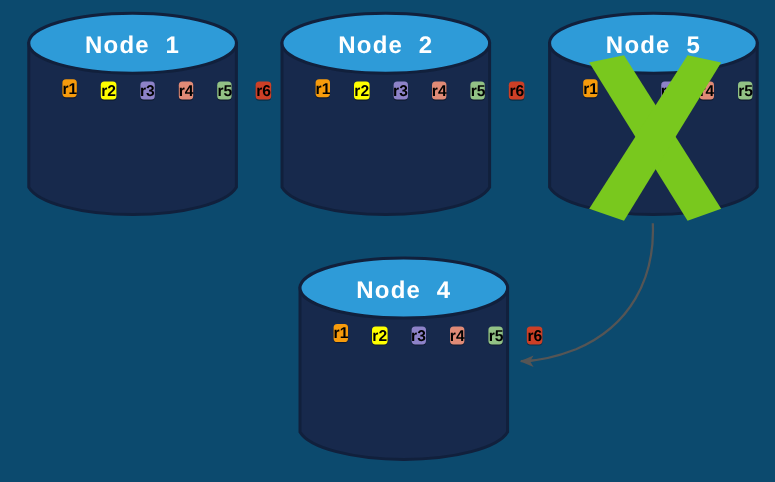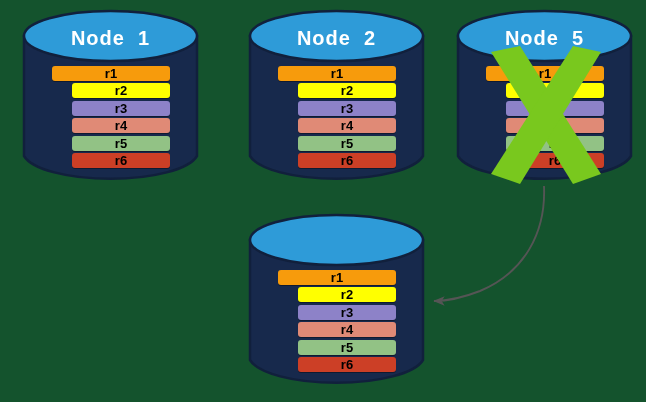--- a/index.html
+++ b/index.html
@@ -39,21 +39,21 @@
     font-weight: bold;
     font-size: 20px;
     letter-spacing: 1px;
     line-height: 1;
     white-space: pre;
     pointer-events: none;
   }
   .rows {
     position: absolute;
     display: flex;
-    flex-direction: column;
+    flex-direction: row;
   }
   .row {
     position: relative;
     border-radius: 3px;
     color: #000000;
     font-weight: bold;
     font-size: 13px;
     text-align: center;
     line-height: 15px;
     height: 15px;
@@ -70,21 +70,21 @@
     left: 0; top: 0;
     width: 646px;
     height: 402px;
     pointer-events: none;
     overflow: visible;
   }
 </style>
 </head>
 <body>
 
-<div id="stage" style="background: #14532d;">
+<div id="stage" style="background: #0c4a6e;">
 
   <svg id="arrow" viewBox="0 0 646 402" width="646" height="402">
     <defs>
       <marker id="arrowhead" markerWidth="7" markerHeight="7" refX="5.6" refY="3" orient="auto" markerUnits="strokeWidth">
         <path d="M6,3 L0,0.5 L1.5,3 L0,5.5 Z" fill="#555555"></path>
       </marker>
     </defs>
     <path d="M544,186 C546,232 525,272 480,291 C462,298 448,301 434,301" fill="none" stroke="#555555" stroke-width="1.9" marker-end="url(#arrowhead)"></path>
   </svg>
 
@@ -97,21 +97,21 @@
     <div class="rows" style="left:30px; top:58px; width:118px;">
       <div class="row" style="background: rgb(247, 155, 12);">r1</div>
       <div class="row" style="background: rgb(255, 255, 0);">r2</div>
       <div class="row" style="background: rgb(141, 130, 200);">r3</div>
       <div class="row" style="background: rgb(224, 138, 118);">r4</div>
       <div class="row" style="background: rgb(146, 194, 133);">r5</div>
       <div class="row" style="background: rgb(204, 63, 38);">r6</div>
     </div>
   </div>
 
-  <div class="node" style="left:248px; top:8px; width:177px; height:176px;">
+  <div class="node" style="left:233px; top:8px; width:177px; height:176px;">
     <svg width="177" height="176" viewBox="0 0 177 176">
       <path d="M2,28 L2,148 A88,28 0 0 0 175,148 L175,28 Z" fill="#17294C" stroke="#11203C" stroke-width="2.5"></path>
       <ellipse cx="88.5" cy="28" rx="86.5" ry="25" fill="#2E9BD8" stroke="#11203C" stroke-width="2.5"></ellipse>
     </svg>
     <div class="node-label" style="top: 20px; color: rgb(255, 255, 255);">Node  2</div>
     <div class="rows" style="left:30px; top:58px; width:118px;">
       <div class="row" style="background: rgb(247, 155, 12);">r1</div>
       <div class="row" style="background: rgb(255, 255, 0);">r2</div>
       <div class="row" style="background: rgb(141, 130, 200);">r3</div>
       <div class="row" style="background: rgb(224, 138, 118);">r4</div>
@@ -139,20 +139,21 @@
   <svg id="xmark" style="left:487px; top:44px;" width="118" height="144" viewBox="0 0 118 144">
     <path d="M4,8 L33,2 L114,130 L86,140 Z" fill="#79C81E"></path>
     <path d="M114,8 L86,2 L4,130 L33,140 Z" fill="#79C81E"></path>
   </svg>
 
   <div class="node" style="left:248px; top:212px; width:177px; height:176px;">
     <svg width="177" height="176" viewBox="0 0 177 176">
       <path d="M2,28 L2,148 A88,28 0 0 0 175,148 L175,28 Z" fill="#17294C" stroke="#11203C" stroke-width="2.5"></path>
       <ellipse cx="88.5" cy="28" rx="86.5" ry="25" fill="#2E9BD8" stroke="#11203C" stroke-width="2.5"></ellipse>
     </svg>
+    <div class="node-label" style="top: 20px; color: rgb(255, 255, 255);">Node  4</div>
     <div class="rows" style="left:30px; top:58px; width:118px;">
       <div class="row" style="background: rgb(247, 155, 12);">r1</div>
       <div class="row" style="background: rgb(255, 255, 0);">r2</div>
       <div class="row" style="background: rgb(141, 130, 200);">r3</div>
       <div class="row" style="background: rgb(224, 138, 118);">r4</div>
       <div class="row" style="background: rgb(146, 194, 133);">r5</div>
       <div class="row" style="background: rgb(204, 63, 38);">r6</div>
     </div>
   </div>
 

